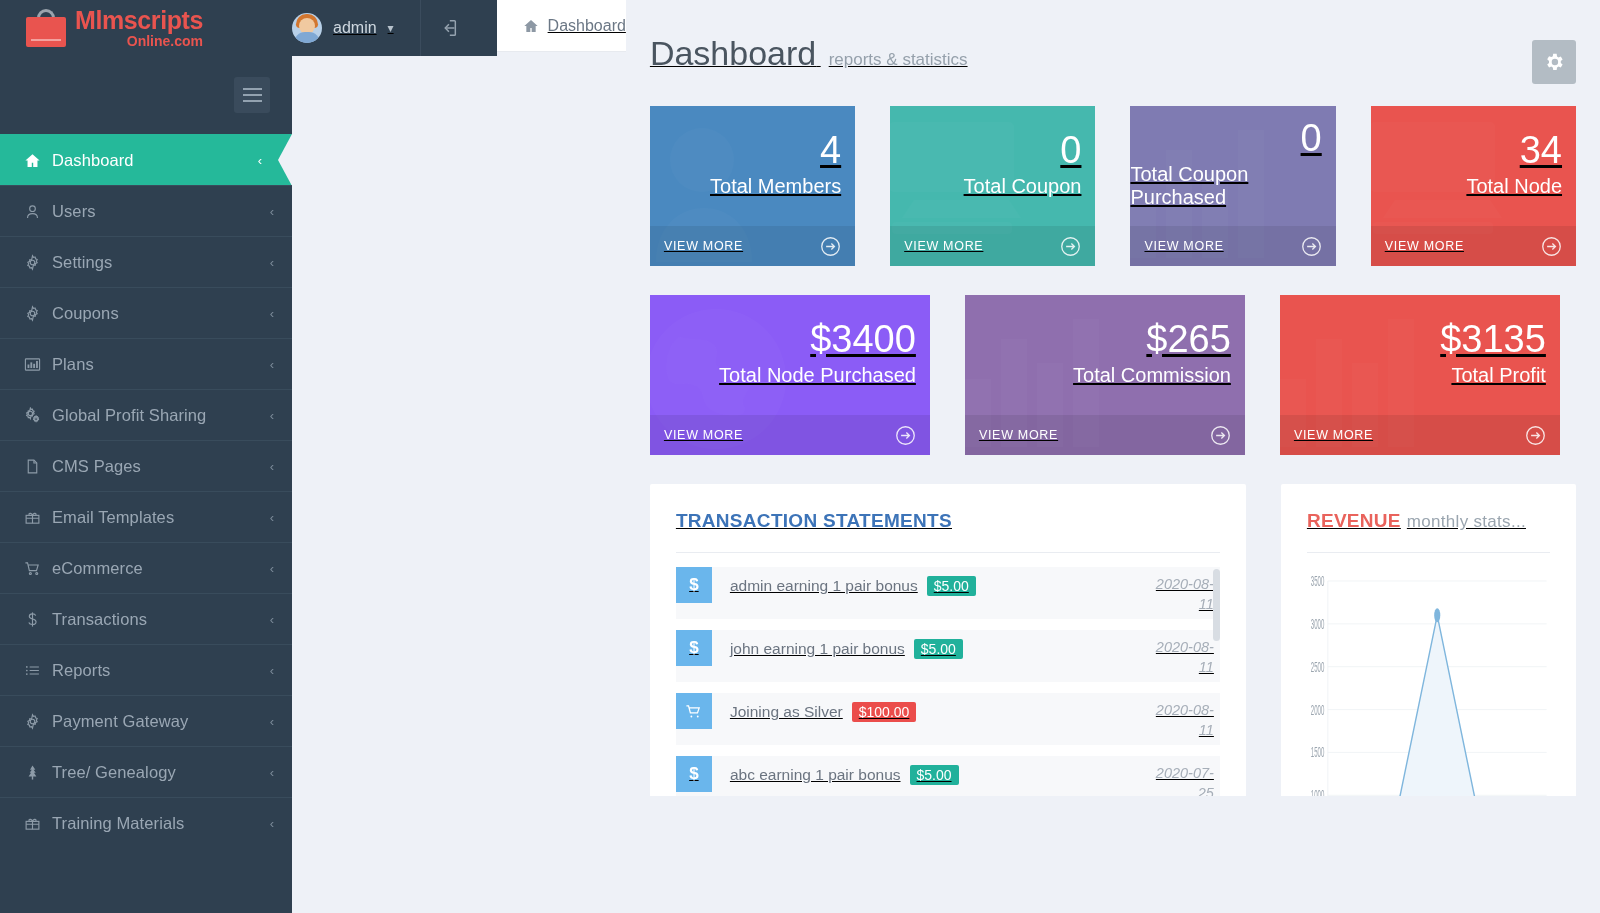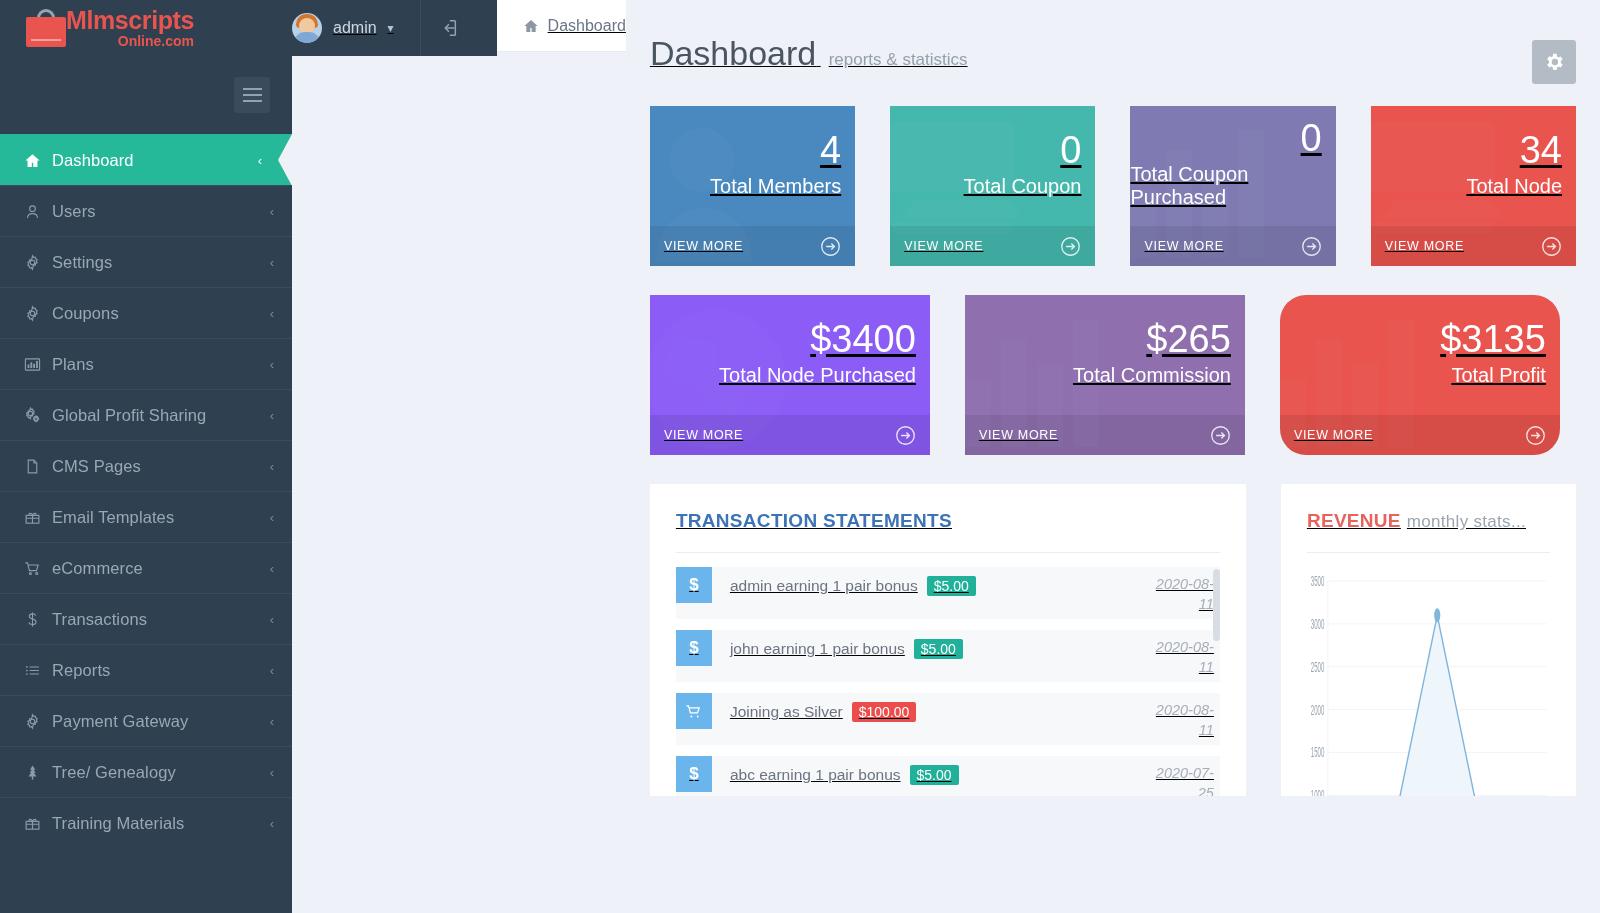--- a/index.html
+++ b/index.html
@@ -15,21 +15,21 @@
   .sidebar {
     width: 292px; min-width: 292px; height: 913px;
     background: #2f4050;
     position: relative; overflow: hidden;
     display: flex; flex-direction: column;
   }
   .logo-bar {
     height: 56px; background: #2f4050;
     display: flex; align-items: center; padding-left: 26px;
   }
-  .logo-wrap { display: flex; align-items: center; }
+  .logo-wrap { display: flex; align-items: center; gap: 9px; }
   .logo-bag { position: relative; width: 40px; height: 38px; }
   .logo-bag .body {
     position: absolute; left: 0; bottom: 0; width: 40px; height: 30px;
     background: #e9544f; border-radius: 2px;
   }
   .logo-bag .body:after {
     content: ""; position: absolute; left: 5px; right: 5px; bottom: 6px;
     height: 2px; background: rgba(255,255,255,.45);
   }
   .logo-bag .handle {
@@ -501,21 +501,21 @@
               <div class="sc-label">Total Commission</div>
             </div>
             <div class="sc-foot">
               <span class="sc-more">VIEW MORE</span>
               <svg class="arrow-circ" viewBox="0 0 24 24" fill="none" stroke="rgba(255,255,255,.85)" stroke-width="1.5">
                 <circle cx="12" cy="12" r="10"></circle>
                 <path d="M7 12h9M13 8.5l3.5 3.5L13 15.5"></path>
               </svg>
             </div>
           </div>
-          <div class="stat-card" style="background: rgb(233, 84, 79); border-radius: 26px;">
+          <div class="stat-card" style="background: rgb(233, 84, 79);">
             <svg class="wm wm-left" width="160" height="150" viewBox="0 0 160 150">
               <rect x="6" y="78" width="26" height="68" fill="rgba(255,255,255,.16)"></rect>
               <rect x="42" y="38" width="26" height="108" fill="rgba(255,255,255,.16)"></rect>
               <rect x="78" y="62" width="26" height="84" fill="rgba(255,255,255,.16)"></rect>
               <rect x="114" y="18" width="26" height="128" fill="rgba(255,255,255,.16)"></rect>
             </svg>
             <div class="sc-top">
               <div class="sc-num">$3135</div>
               <div class="sc-label">Total Profit</div>
             </div>

